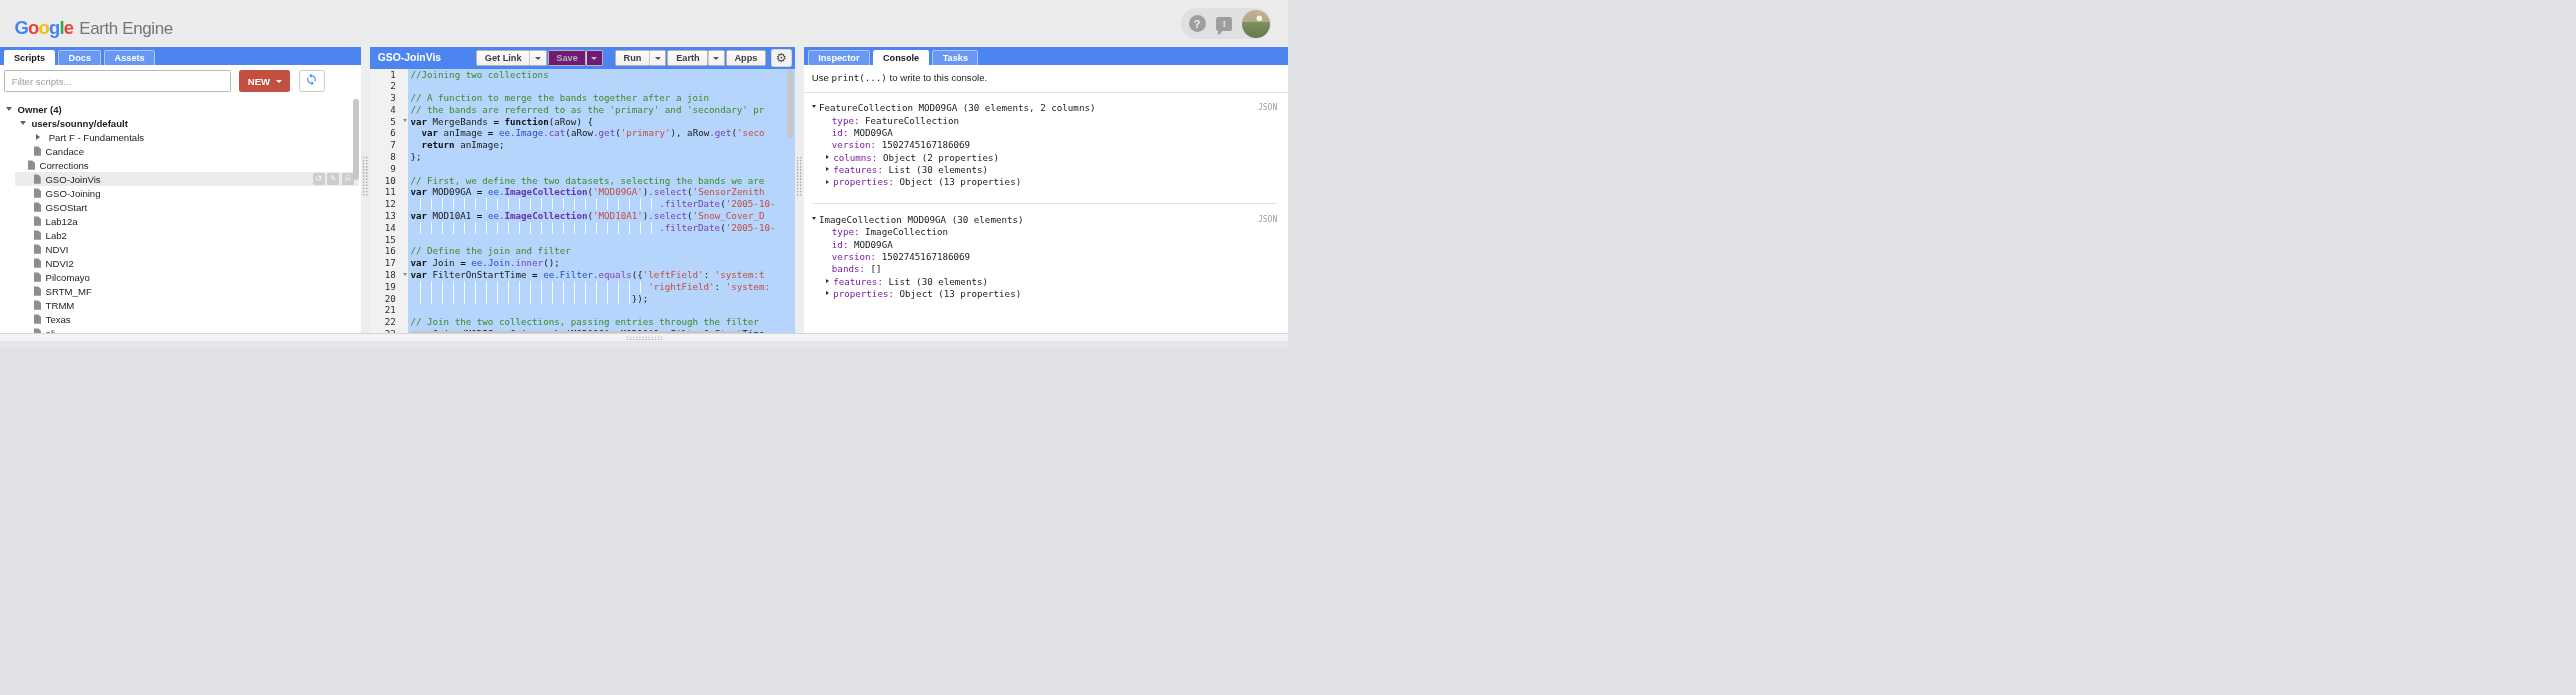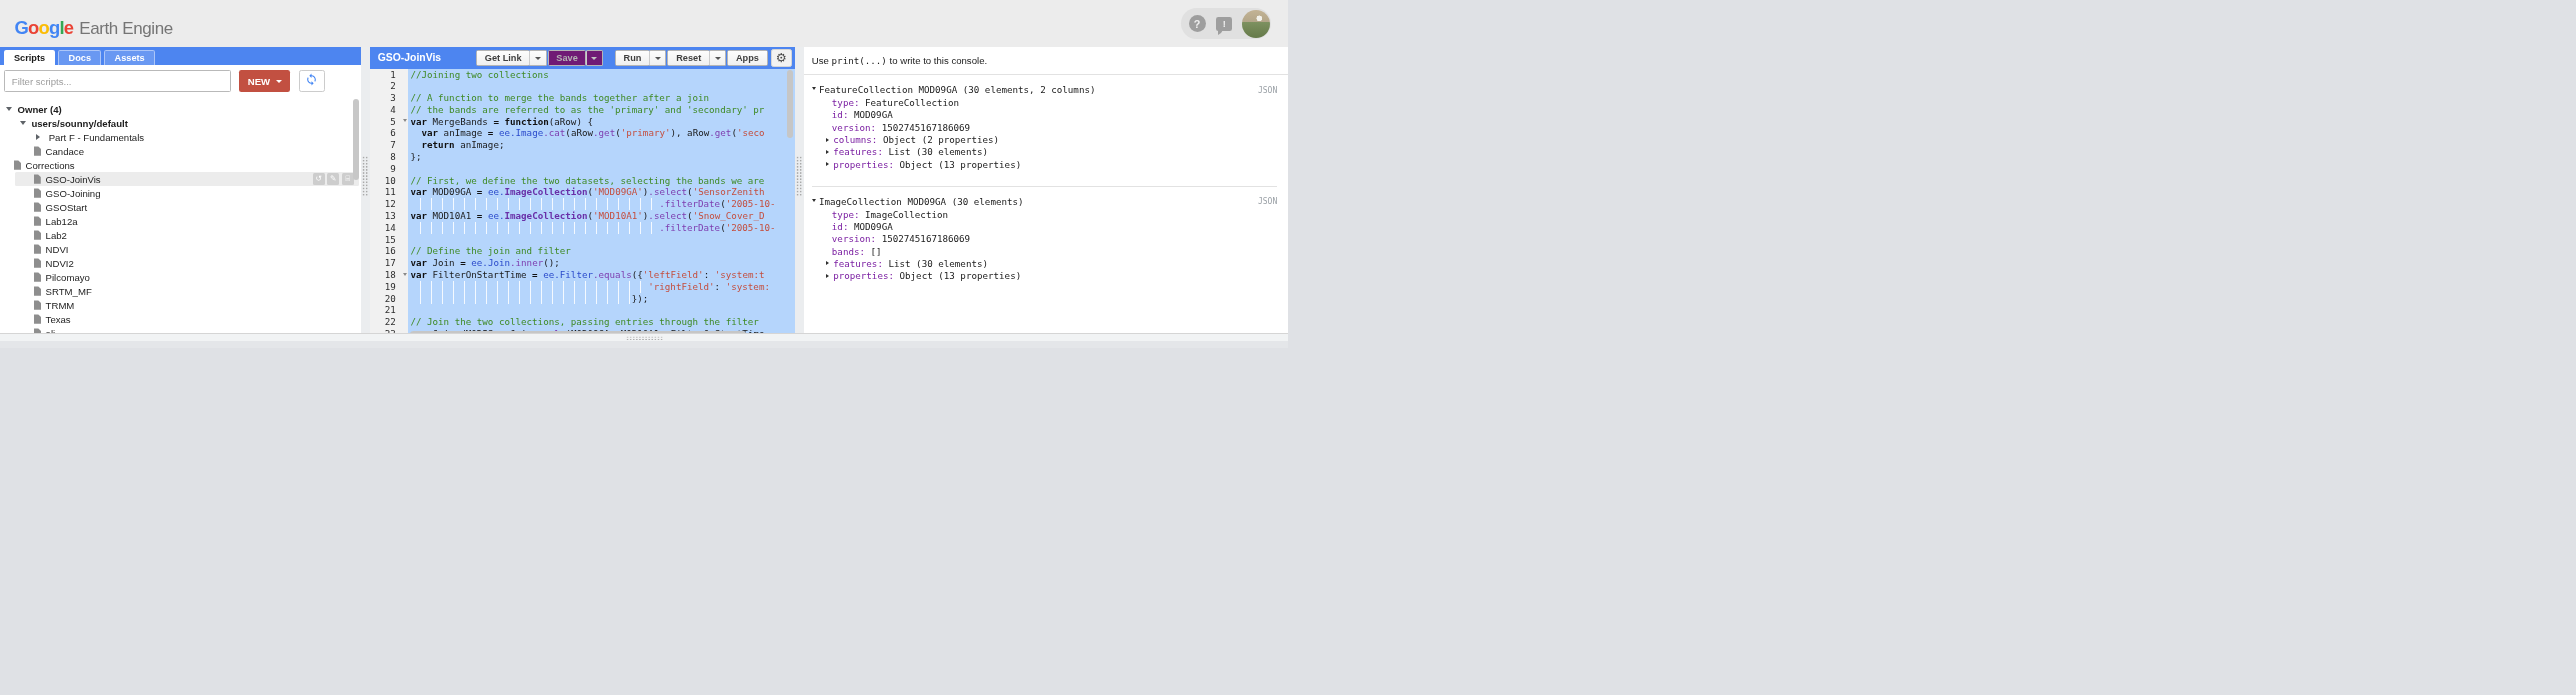--- a/index.html
+++ b/index.html
@@ -183,21 +183,21 @@
             <span class="tlabel b">users/sounny/default</span>
           </div>
           <div class="trow" style="padding-left: 34px;">
             <span class="caret right"></span>
             <span class="tlabel">Part F - Fundamentals</span>
           </div>
           <div class="trow" style="padding-left: 34px;">
             <span class="ficon"></span>
             <span class="tlabel">Candace</span>
           </div>
-          <div class="trow" style="padding-left: 14px;">
+          <div class="trow" style="padding-left: 28px;">
             <span class="ficon"></span>
             <span class="tlabel">Corrections</span>
           </div>
           <div class="trow sel" style="padding-left: 18.4px;">
             <span class="ficon"></span>
             <span class="tlabel">GSO-JoinVis</span>
             <span class="acts">
               <button class="abtn">↺</button>
               <button class="abtn">✎</button>
               <button class="abtn">⌸</button>
@@ -272,21 +272,21 @@
               </button>
           </span>
           <span class="ggap"></span>
           <span class="btngrp">
             <button class="ebtn">Run</button>
               <button class="ebtn caretb">
                 <span class="dcaret"></span>
               </button>
           </span>
           <span class="btngrp">
-            <button class="ebtn">Reset</button>
+            <button class="ebtn">Earth</button>
               <button class="ebtn caretb">
                 <span class="dcaret"></span>
               </button>
           </span>
           <button class="ebtn">Apps</button>
         </span>
         <button class="gear-btn">⚙</button>
       </div>
       <div class="code-area">
         <div id="code">
@@ -318,20 +318,25 @@
         <div class="hscroll"></div>
         <div class="evscroll"></div>
       </div>
     </section>
 
     <div class="splitter">
         <span class="vdots"></span>
       </div>
 
     <section class="panel right-panel">
+      <div class="phead">
+        <div class="tab">Inspector</div>
+        <div class="tab active">Console</div>
+        <div class="tab">Tasks</div>
+      </div>
       <div class="console-body">
         <div class="console-hint"><span>Use </span><code>print(...)</code><span> to write to this console.</span></div>
         <hr class="chr">
         <div id="console-entries">
             <div class="centry">
               <div class="chead">
                 <span class="ctri down"></span>
                 <span class="ctitle">FeatureCollection MOD09GA (30 elements, 2 columns)</span>
               </div>
               <span class="json">JSON</span>

